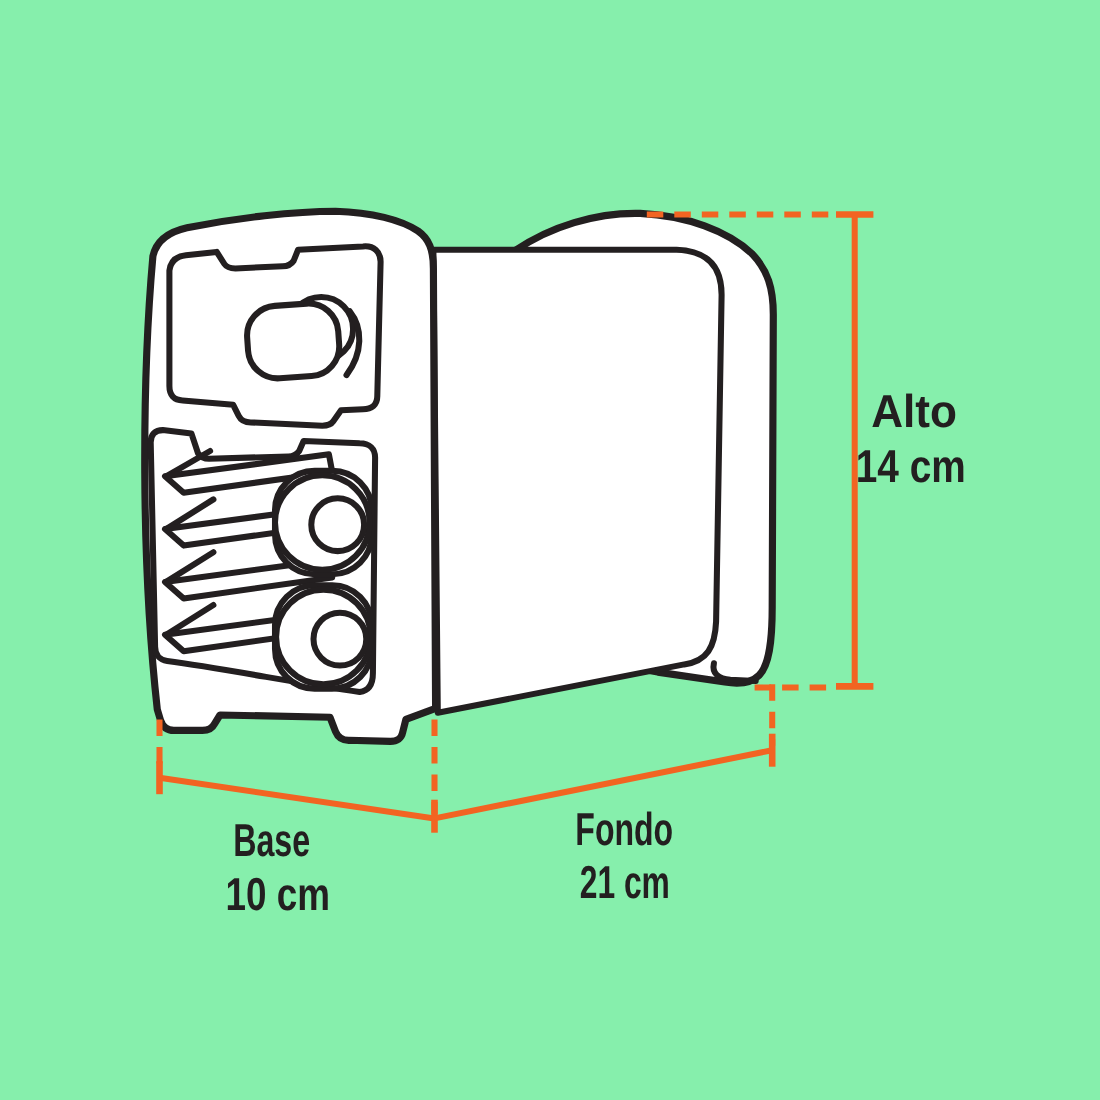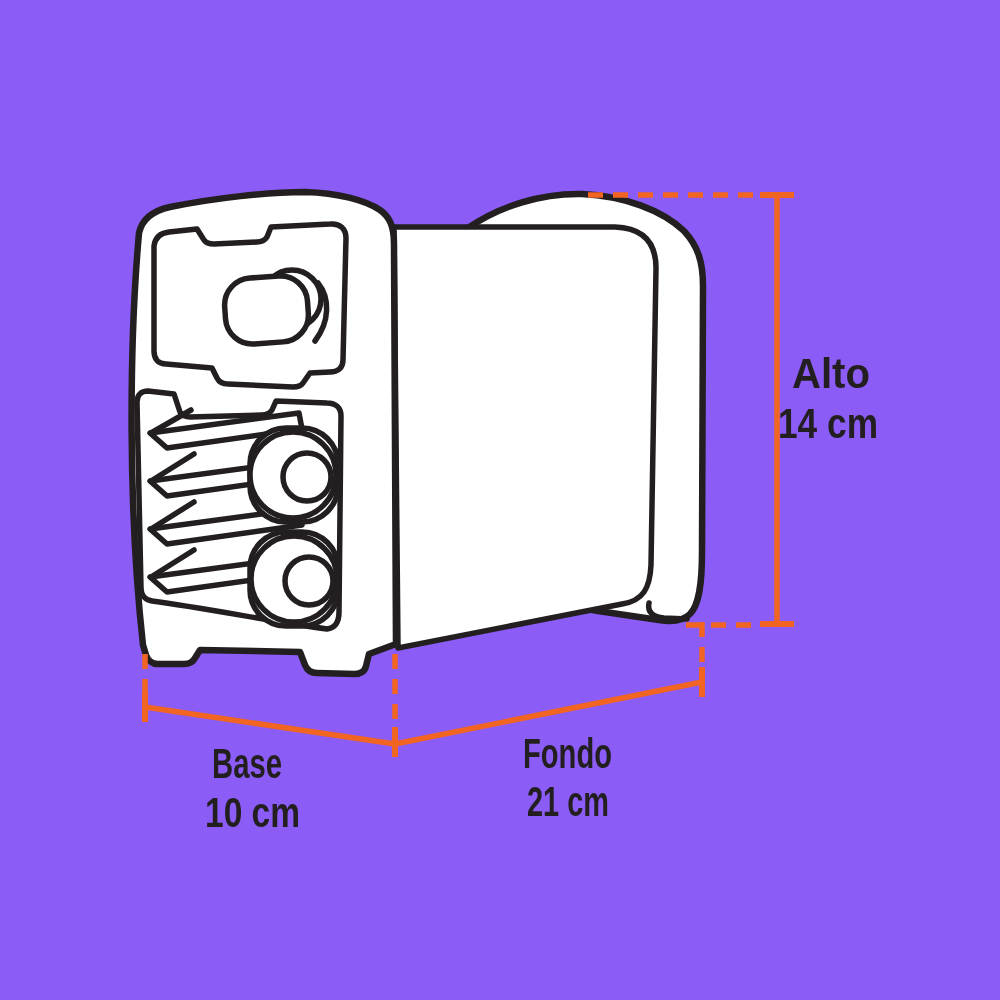--- a/index.html
+++ b/index.html
@@ -4,21 +4,21 @@
 <style>
   html, body {
     margin: 0;
     padding: 0;
     background: #ffffff;
   }
   .canvas {
     position: relative;
     width: 1000px;
     height: 1000px;
-    background: #8b5cf6;
+    background: #86efac;
     overflow: hidden;
     font-family: "Liberation Sans", sans-serif;
   }
   svg { display: block; }
   .ink {
     fill: none;
     stroke: #231F20;
     stroke-width: 5.5;
     stroke-linejoin: round;
     stroke-linecap: round;

